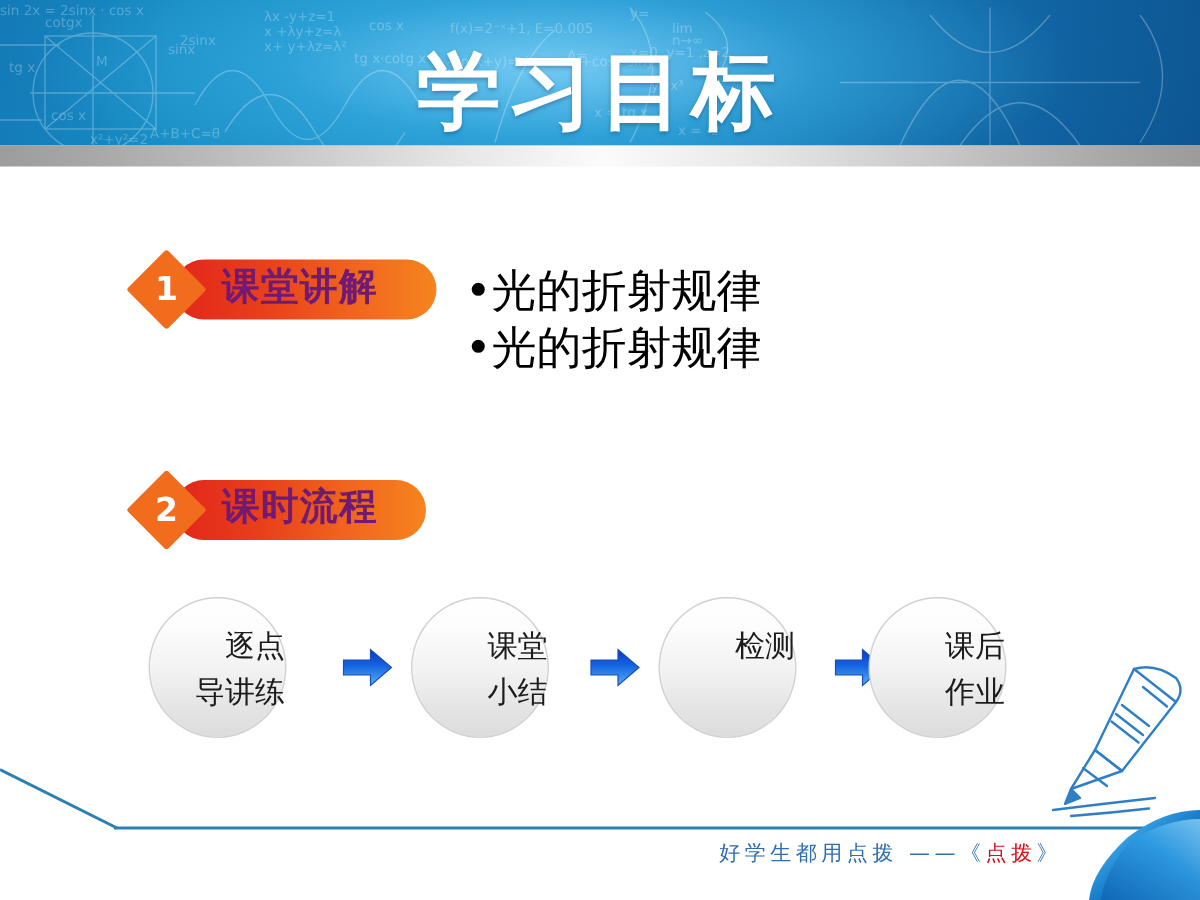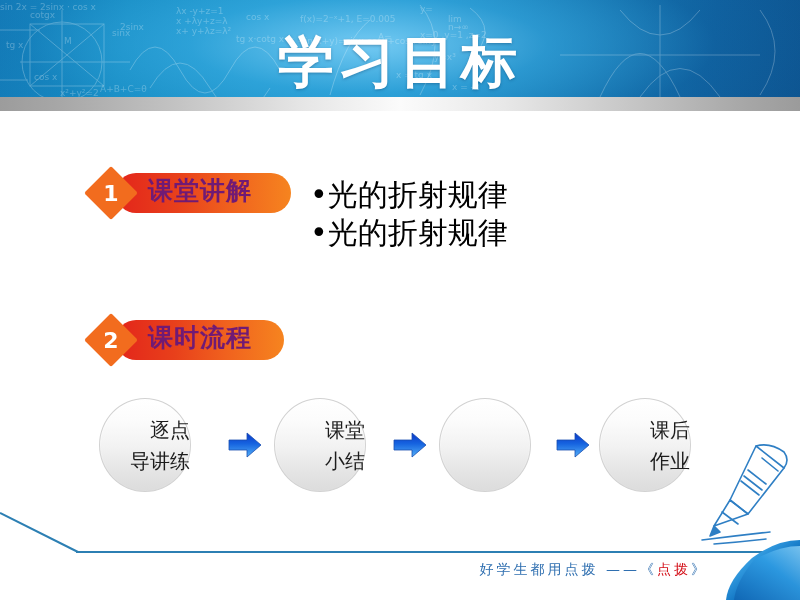--- a/index.html
+++ b/index.html
@@ -328,35 +328,36 @@
           <stop offset="0%" stop-color="#0a37c8"></stop>
           <stop offset="45%" stop-color="#1664e0"></stop>
           <stop offset="100%" stop-color="#54b0f7"></stop>
         </linearGradient>
       </defs>
       <path d="M1 8 H19 V1 L33 13 L19 25 V18 H1 Z" fill="url(#agr2)" stroke="#1b4fb0" stroke-width="0.8"></path>
     </svg>
 
     <div class="circle" style="left:439px; top:0;">
       <div class="circle-text">
+        <div>检测</div>
       </div>
     </div>
 
     <svg class="arrow" style="left:556px;" viewBox="0 0 34 26">
       <defs>
         <linearGradient id="agr3" x1="0" y1="0" x2="0" y2="1">
           <stop offset="0%" stop-color="#0a37c8"></stop>
           <stop offset="45%" stop-color="#1664e0"></stop>
           <stop offset="100%" stop-color="#54b0f7"></stop>
         </linearGradient>
       </defs>
       <path d="M1 8 H19 V1 L33 13 L19 25 V18 H1 Z" fill="url(#agr3)" stroke="#1b4fb0" stroke-width="0.8"></path>
     </svg>
 
-    <div class="circle" style="left:599px; top:0;">
+    <div class="circle" style="left:579px; top:0;">
       <div class="circle-text">
         <div>课后</div>
         <div>作业</div>
       </div>
     </div>
   </div>
 
   <svg class="pen" viewBox="0 0 96 120">
     <g fill="none" stroke="#2f7fc4" stroke-width="1.6" stroke-linecap="round" stroke-linejoin="round">
 

